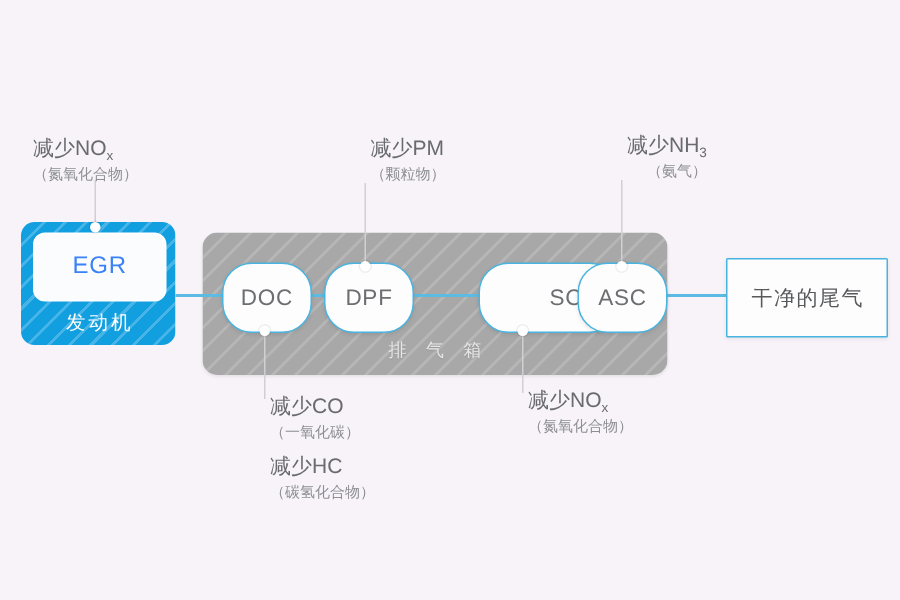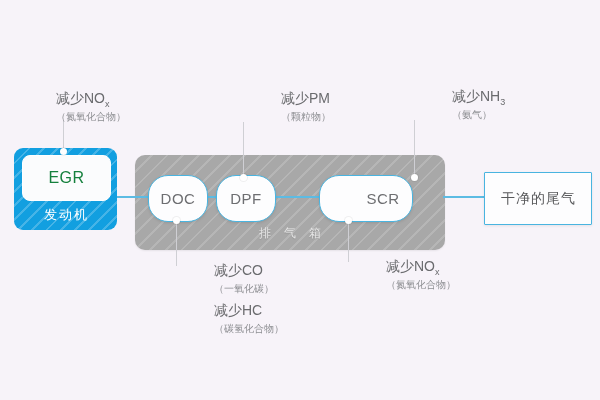--- a/index.html
+++ b/index.html
@@ -33,21 +33,21 @@
         rgba(255,255,255,.22) 0 2px, rgba(255,255,255,0) 2px 10px);
   }
   .engine-label{
     position:absolute;left:0;right:0;bottom:6px;text-align:center;
     color:#ffffff;font-size:13px;letter-spacing:2px;text-indent:2px;
   }
   .egr-chip{
     position:absolute;left:8px;top:7px;width:87px;height:44px;
     background:#fbfcfd;border:1.5px solid #ffffff;border-radius:8px;
     display:flex;align-items:center;justify-content:center;
-    color:#15803d;font-size:16px;letter-spacing:.5px;
+    color:#3b82f6;font-size:16px;letter-spacing:.5px;
   }
 
   
   .chip{
     position:absolute;top:175px;width:58px;height:45px;
     background:#fdfdfe;border:1.6px solid #49b4e0;border-radius:20px;
     display:flex;align-items:center;justify-content:center;
     color:#6d6e71;font-size:15px;letter-spacing:.5px;
     box-shadow:0 1px 3px rgba(0,0,0,.10);
   }
@@ -68,23 +68,23 @@
   .hlink{position:absolute;height:2px;background:#5cbbe3;}
 
   
   .leader{position:absolute;width:1.4px;background:#cfcfd4;}
   .dot{
     position:absolute;width:7px;height:7px;border-radius:50%;
     background:#ffffff;box-shadow:0 0 0 1px rgba(0,0,0,.06);
   }
 
   
-  .anno{position:absolute;color:#6f7073;line-height:1.18;white-space:nowrap;margin-left:34px;}
+  .anno{position:absolute;color:#6f7073;line-height:1.18;white-space:nowrap;}
   .anno .main{font-size:14px;color:#6a6b6e;display:block;}
-  .anno .sub{font-size:10px;color:#8e8f93;display:block;margin-top:2px;}
+  .anno .sub{font-size:10px;color:#8e8f93;display:block;margin-top:2px;text-align:right;}
   .anno .main sub{font-size:9px;}
 </style>
 </head>
 <body>
 
 <div id="canvas">
 
   <div class="exhaust-box">
     <div class="exhaust-label">排 气 箱</div>
   </div>
@@ -96,20 +96,21 @@
 
   <div class="hlink" style="left:117px;top:196px;width:31px;"></div>
   <div class="hlink" style="left:206px;top:196px;width:10px;"></div>
   <div class="hlink" style="left:274px;top:196px;width:45px;"></div>
   <div class="hlink" style="left:377px;top:196px;width:8px;"></div>
   <div class="hlink" style="left:443px;top:196px;width:41px;"></div>
 
   <div class="chip doc">DOC</div>
   <div class="chip dpf">DPF</div>
   <div class="chip scr">SCR</div>
+  <div class="chip asc">ASC</div>
 
   <div class="out-chip">干净的尾气</div>
 
   <div class="leader" style="left:63px;top:120px;height:32px;"></div>
   <div class="leader" style="left:243px;top:122px;height:55px;"></div>
   <div class="leader" style="left:414px;top:120px;height:57px;"></div>
   <div class="leader" style="left:176px;top:220px;height:46px;"></div>
   <div class="leader" style="left:348px;top:220px;height:42px;"></div>
 
   <div class="dot" style="left:60px;top:148px;"></div>

